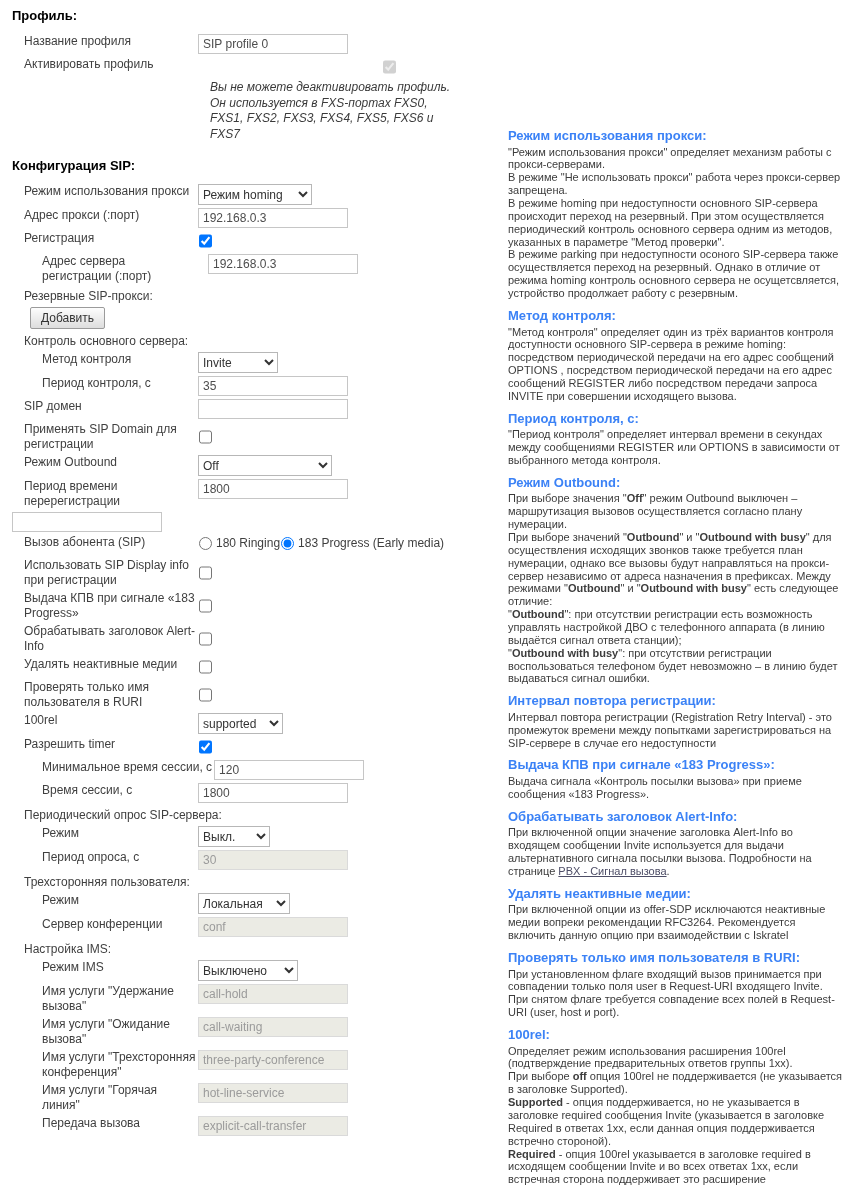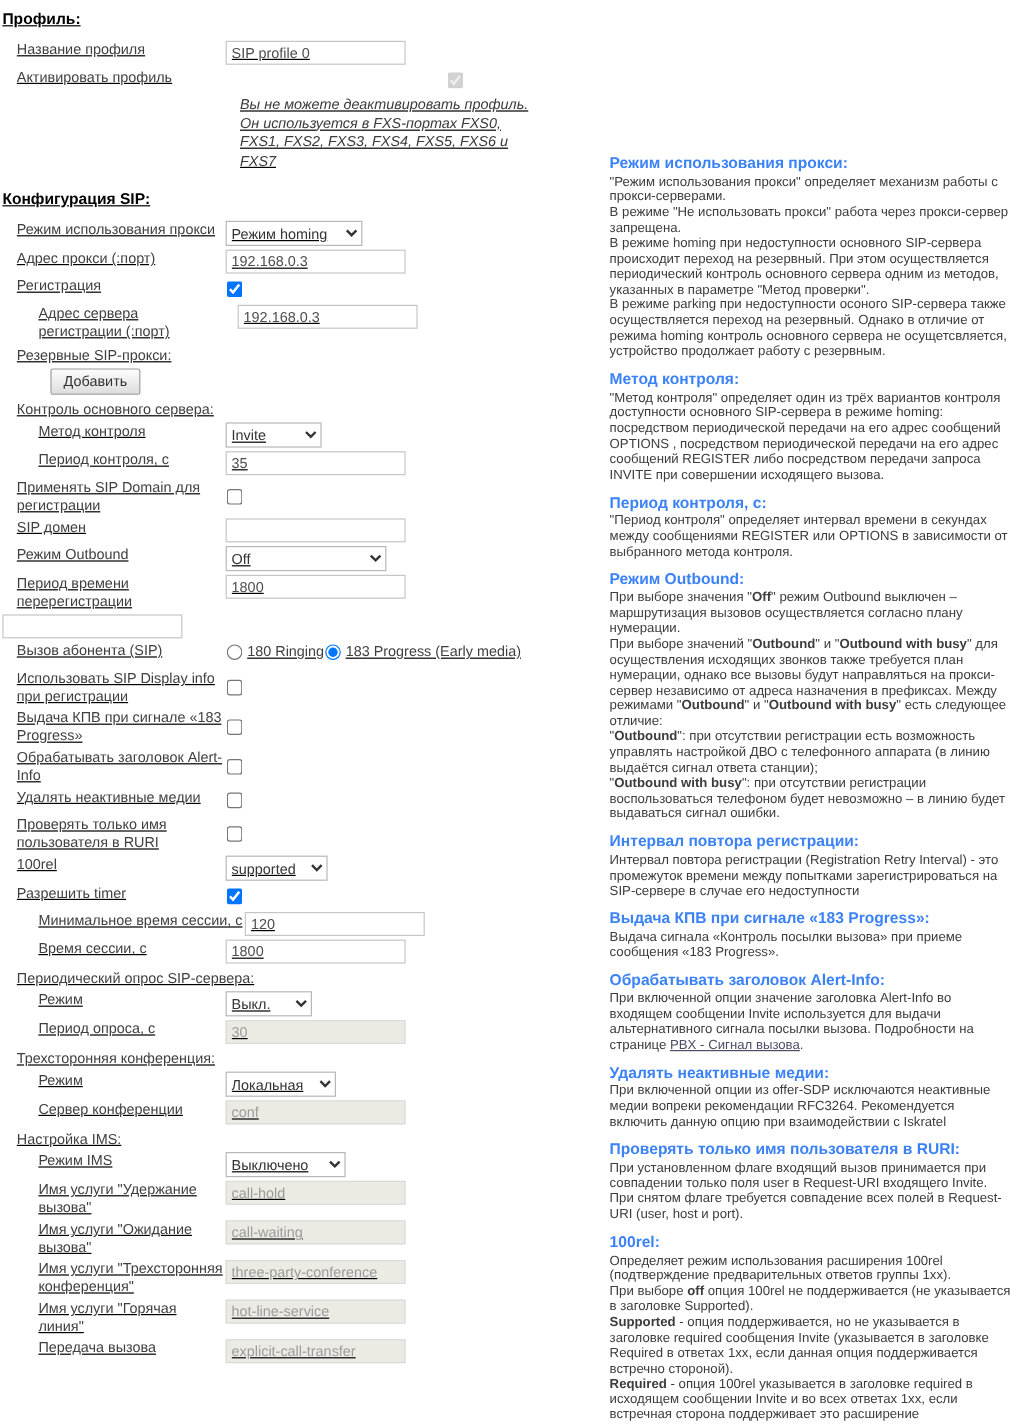--- a/index.html
+++ b/index.html
@@ -2,21 +2,21 @@
 <html style="--link: #000099; --label: #3f3f3f;"><head>
 <meta charset="utf-8">
 <style>
   :root { --link:#000099; --label:#3f3f3f; }
   * { box-sizing:border-box; }
   html,body { margin:0; padding:0; }
   body {
     width:850px; height:1189px; position:relative; background:#fff;
     font-family:"Liberation Sans", sans-serif; overflow:hidden;
   }
-  .left-col { position:absolute; left:2px; top:8px; width:502px;text-decoration:underline; }
+  .left-col { position:absolute; left:12px; top:8px; width:502px; }
   .help-col { position:absolute; left:508px; top:128px; width:338px; }
 
   h2 { font-size:13px; font-weight:bold; color:#000; margin:0 0 11px 0; }
   h2.sip { margin-top:16px; }
 
   .row { display:flex; margin:3px 0; min-height:20px; }
   .row.top { align-items:flex-start; }
   .lbl {
     width:186px; flex-shrink:0; padding-left:12px;
     font-size:12px; color:var(--label); line-height:1.25;
@@ -40,21 +40,21 @@
   .note {
     font-size:12px; font-style:italic; color:#3a3a3a; width:245px;
     margin:2px 0 12px 198px; line-height:1.3;
   }
 
   .btn {
     font-family:inherit; font-size:12px; color:#333;
     background:linear-gradient(#fdfdfd,#dddddd); border:1px solid #9b9b9b;
     border-radius:2px; padding:3px 10px; cursor:pointer;
   }
-  .add-btn-row { margin:4px 0 4px 40px; }
+  .add-btn-row { margin:4px 0 4px 18px; }
 
   .help-sec h3 { font-size:13px; font-weight:bold; color:#3b82f6; margin:8px 0 2px 0; line-height:1.2; }
   .help-sec:first-child h3 { margin-top:0; }
   .help-sec .body {
     font-size:11px; color:#3c3c3c; line-height:1.17; white-space:pre-line;
   }
   .help-link { color:#4d4d66; text-decoration:underline; cursor:pointer; }
 </style>
 </head>
 <body>
@@ -113,27 +113,27 @@
       <option>Invite</option>
     </select>
   </div>
 
   <div class="row">
     <div class="lbl l2">Период контроля, с</div>
     <input type="text" value="35" style="">
   </div>
 
   <div class="row">
-    <div class="lbl">Применять SIP Domain для регистрации</div>
-    <input type="checkbox" style="">
-  </div>
-
-  <div class="row">
     <div class="lbl">SIP домен</div>
     <input type="text" value="" style="">
+  </div>
+
+  <div class="row">
+    <div class="lbl">Применять SIP Domain для регистрации</div>
+    <input type="checkbox" style="">
   </div>
 
   <div class="row">
     <div class="lbl">Режим Outbound</div>
     <select style="width:134px">
       <option>Off</option>
     </select>
   </div>
 
   <div class="row">
@@ -213,21 +213,21 @@
     <select style="width:72px">
       <option>Выкл.</option>
     </select>
   </div>
 
   <div class="row">
     <div class="lbl l2">Период опроса, с</div>
     <input type="text" value="30" disabled="" style="">
   </div>
 
-  <div class="grp">Трехсторонняя конференция:</div>
+  <div class="grp">Трехсторонняя пользователя:</div>
 
   <div class="row">
     <div class="lbl l2">Режим</div>
     <select style="width:92px">
       <option>Локальная</option>
     </select>
   </div>
 
   <div class="row">
     <div class="lbl l2">Сервер конференции</div>

